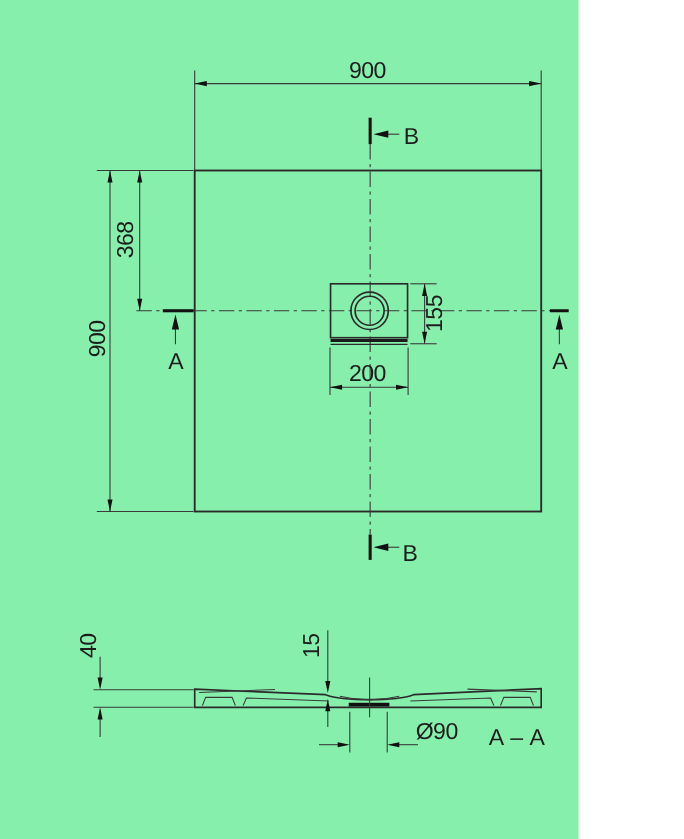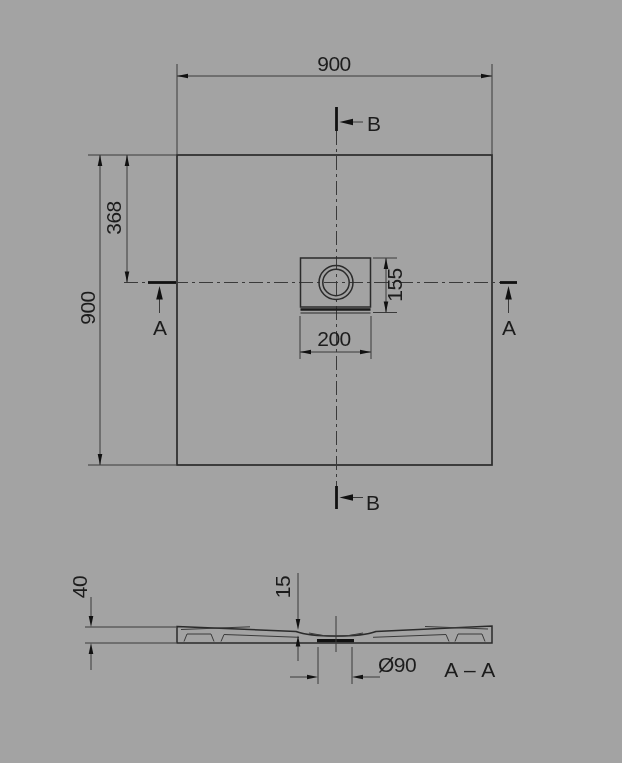--- a/index.html
+++ b/index.html
@@ -1,19 +1,19 @@
 <!DOCTYPE html>
 <html><head>
 <meta charset="utf-8">
 <style>
   html,body{margin:0;padding:0;background:#fff;}
   .sheet{
     position:relative;
-    width:622px;height:763px;
-    background:#a3a3a3;
+    width:526px;height:763px;
+    background:#86efac;
     overflow:hidden;
   }
   svg text{
     font-family:"Liberation Sans", sans-serif;
     fill:#1c1c1c;
   }
   .dim-text{ font-size:21px; letter-spacing:-0.5px; }
   .marker-text{ font-size:21px; }
   .section-title{ font-size:21px; letter-spacing:0.5px; }
   .outline{ stroke:#2b2b2b; stroke-width:1.7; fill:none; }

